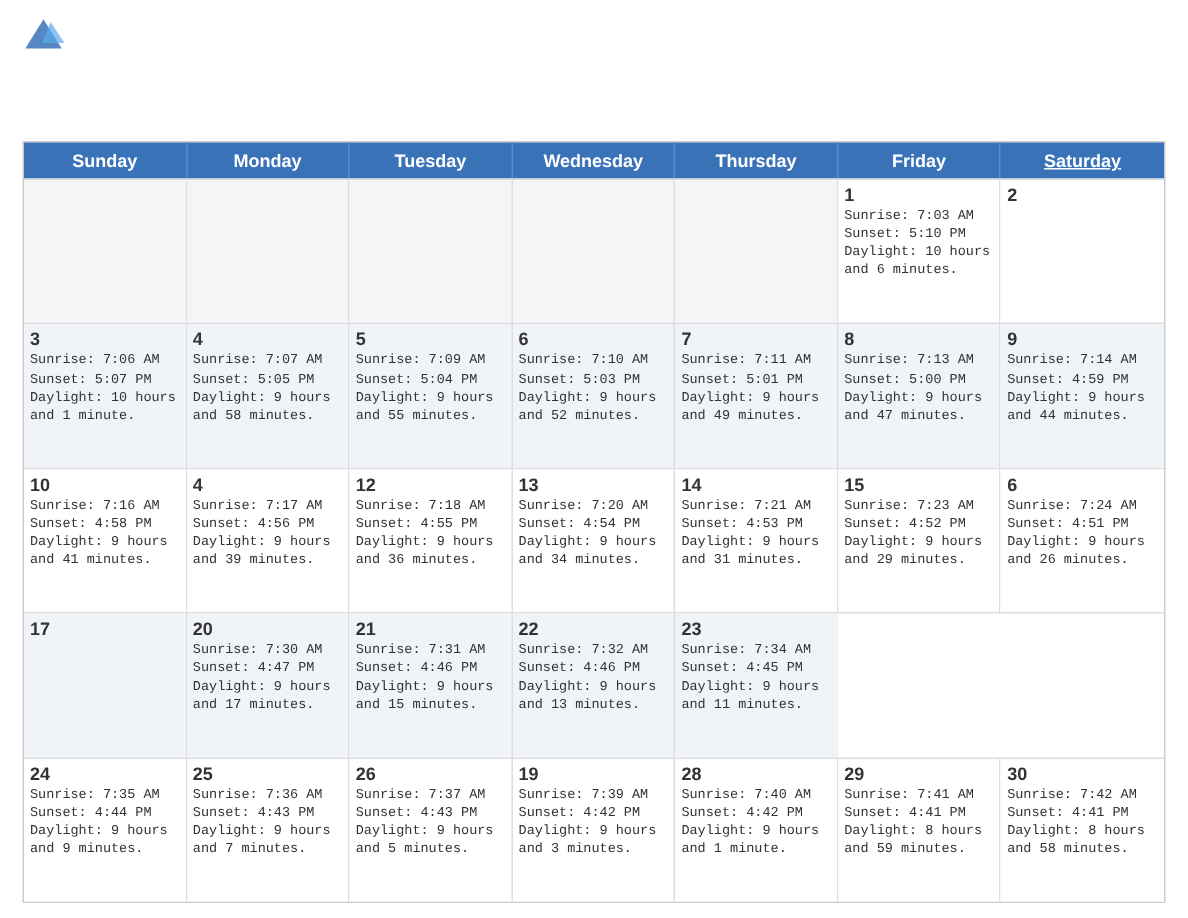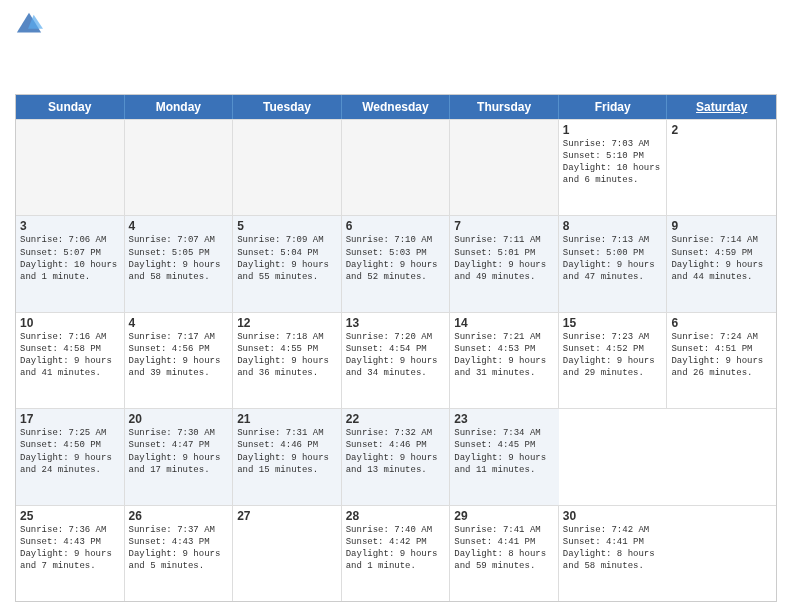--- a/index.html
+++ b/index.html
@@ -241,23 +241,20 @@
           <div class="cal-cell">
             <span class="day-number">6</span>
             <div class="cell-text">Sunrise: 7:24 AM
 Sunset: 4:51 PM
 Daylight: 9 hours and 26 minutes.</div>
           </div>
         </div>
         <div class="cal-row">
           <div class="cal-cell alt-row">
             <span class="day-number">17</span>
-            <div class="cell-text">Sunrise: 7:25 AM
-Sunset: 4:50 PM
-Daylight: 9 hours and 24 minutes.</div>
           </div>
           <div class="cal-cell alt-row">
             <span class="day-number">20</span>
             <div class="cell-text">Sunrise: 7:30 AM
 Sunset: 4:47 PM
 Daylight: 9 hours and 17 minutes.</div>
           </div>
           <div class="cal-cell alt-row">
             <span class="day-number">21</span>
             <div class="cell-text">Sunrise: 7:31 AM
@@ -272,33 +269,42 @@
           </div>
           <div class="cal-cell alt-row">
             <span class="day-number">23</span>
             <div class="cell-text">Sunrise: 7:34 AM
 Sunset: 4:45 PM
 Daylight: 9 hours and 11 minutes.</div>
           </div>
         </div>
         <div class="cal-row">
           <div class="cal-cell">
+            <span class="day-number">24</span>
+            <div class="cell-text">Sunrise: 7:35 AM
+Sunset: 4:44 PM
+Daylight: 9 hours and 9 minutes.</div>
+          </div>
+          <div class="cal-cell">
             <span class="day-number">25</span>
             <div class="cell-text">Sunrise: 7:36 AM
 Sunset: 4:43 PM
 Daylight: 9 hours and 7 minutes.</div>
           </div>
           <div class="cal-cell">
             <span class="day-number">26</span>
             <div class="cell-text">Sunrise: 7:37 AM
 Sunset: 4:43 PM
 Daylight: 9 hours and 5 minutes.</div>
           </div>
           <div class="cal-cell">
-            <span class="day-number">27</span>
+            <span class="day-number">19</span>
+            <div class="cell-text">Sunrise: 7:39 AM
+Sunset: 4:42 PM
+Daylight: 9 hours and 3 minutes.</div>
           </div>
           <div class="cal-cell">
             <span class="day-number">28</span>
             <div class="cell-text">Sunrise: 7:40 AM
 Sunset: 4:42 PM
 Daylight: 9 hours and 1 minute.</div>
           </div>
           <div class="cal-cell">
             <span class="day-number">29</span>
             <div class="cell-text">Sunrise: 7:41 AM

